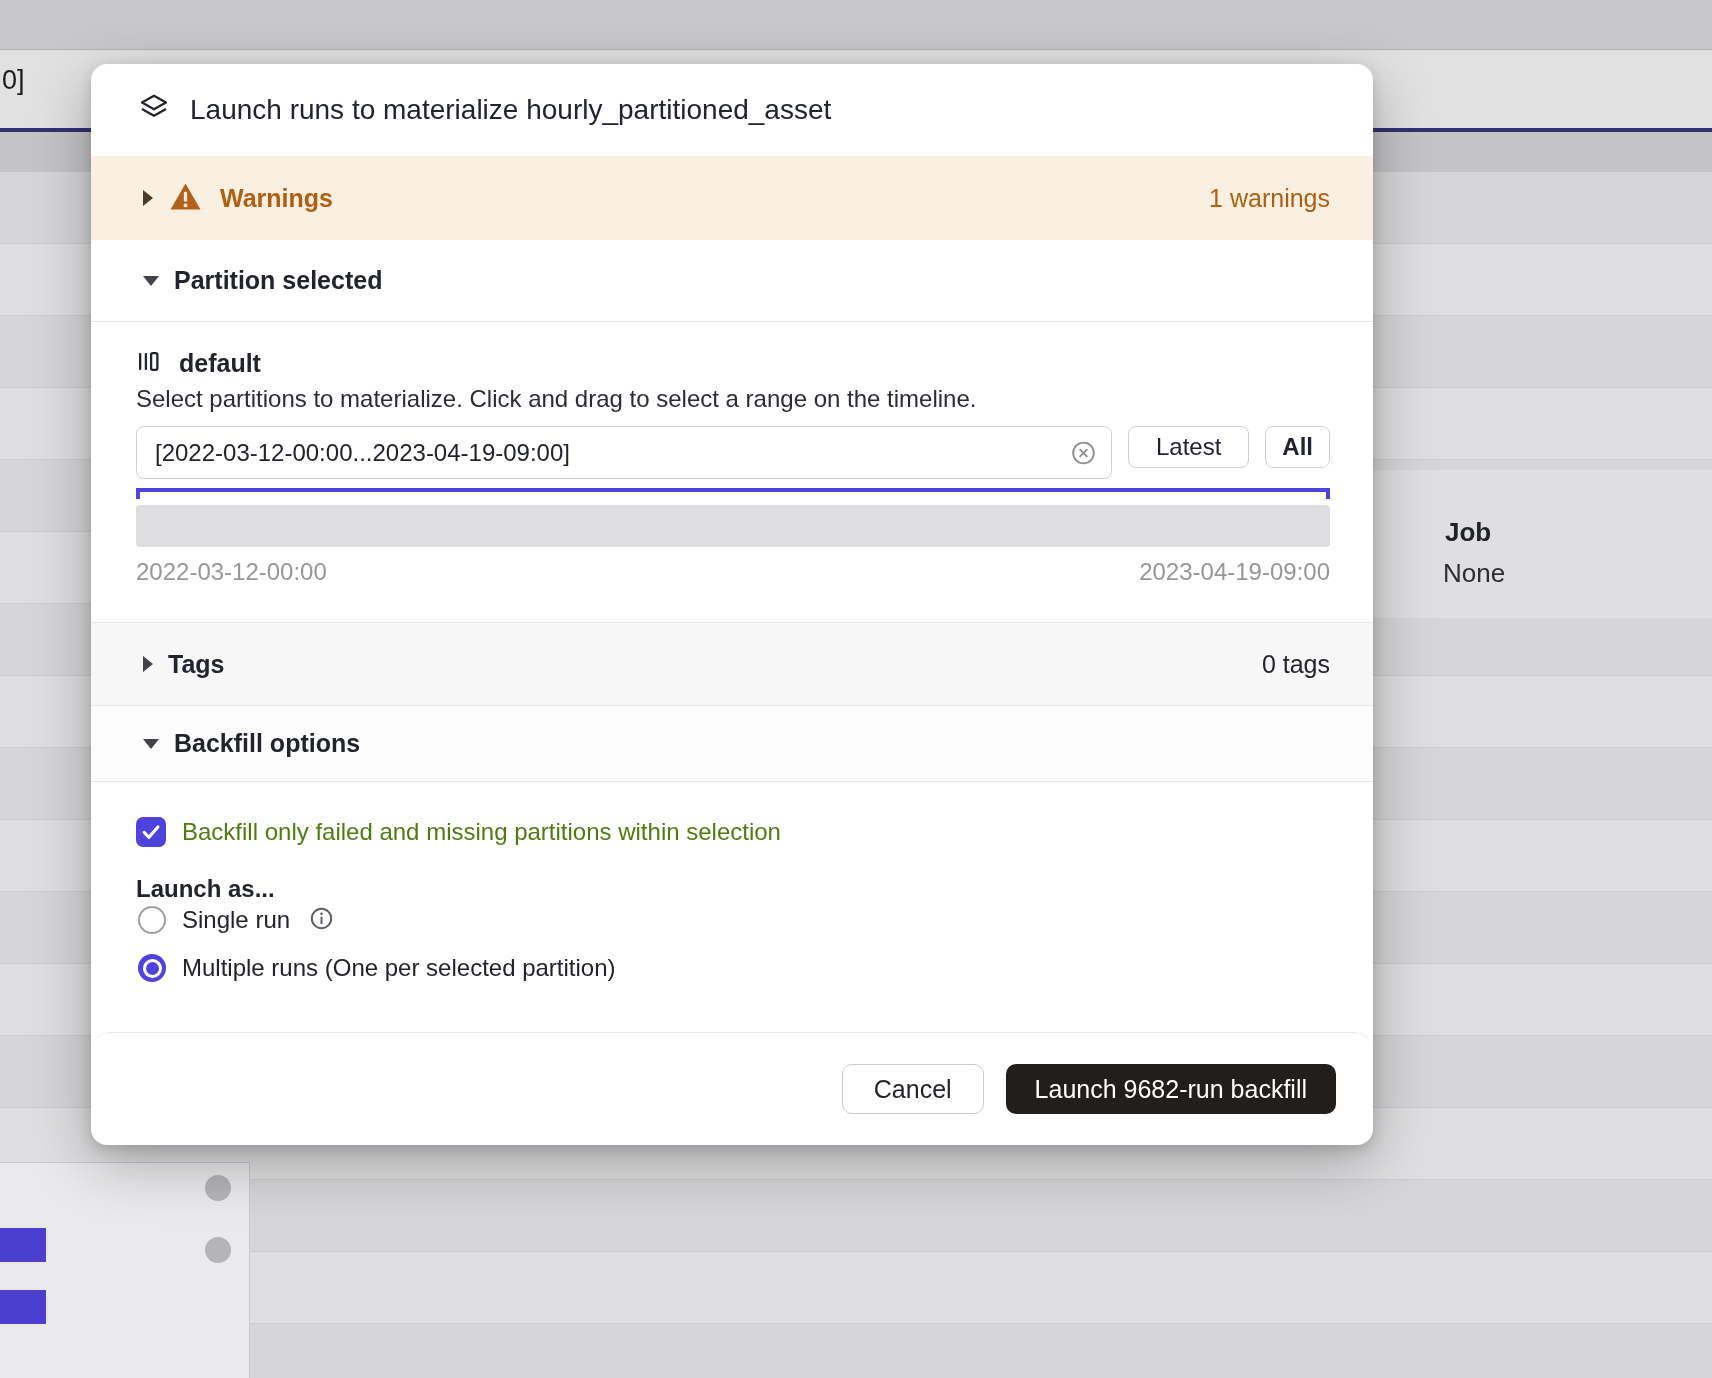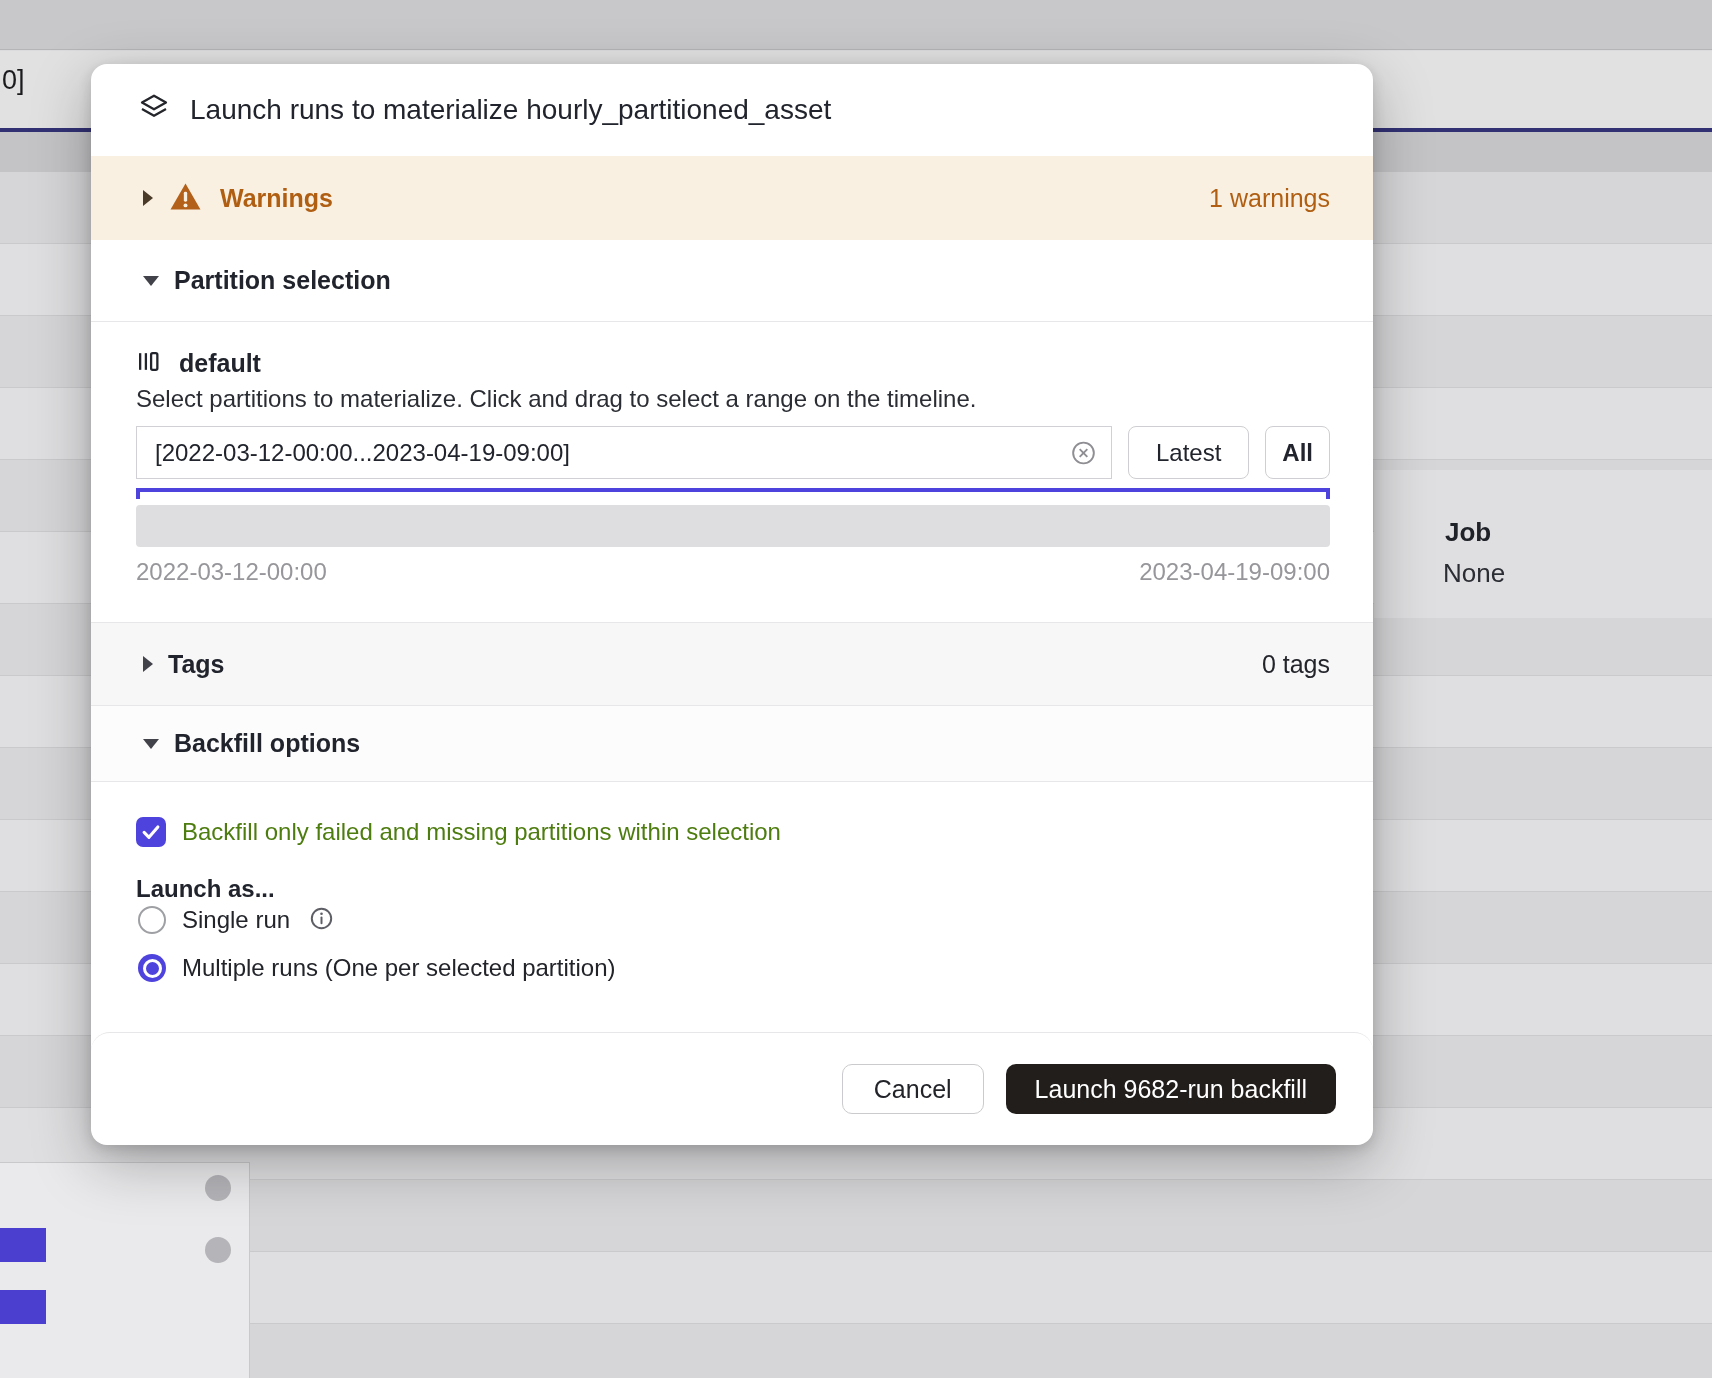--- a/index.html
+++ b/index.html
@@ -68,26 +68,26 @@
   .section-title { font-size:25px; font-weight:700; color:#21242C; }
 
   .partition-body { flex:0 0 auto; height:300px; padding:26px 43px 0 45px; background:#FFFFFF; }
   .dimension-row { display:flex; align-items:center; gap:18px; height:30px; }
   .dimension-name { font-size:25px; font-weight:700; color:#21242C; }
   .instructions { margin-top:6px; font-size:24px; color:#2B2D34; height:30px; line-height:30px; }
 
   .input-row { margin-top:12px; display:flex; gap:16px; height:53px; }
   .range-input-wrap { position:relative; flex:1; }
   .range-input {
-    width:100%; height:53px; border:1.5px solid #D1D1D5; border-radius:0;
+    width:100%; height:53px; border:1.5px solid #D1D1D5; border-radius:8px;
     font-family:inherit; font-size:24px; color:#21242C; padding:0 58px 0 18px; outline:none; background:#fff;
   }
   .clear-icon { position:absolute; right:15px; top:50%; transform:translateY(-50%); width:27px; height:27px; cursor:pointer; display:flex; }
   .btn {
-    height:53px; border:1.5px solid #CFCFD3; border-radius:8px; background:#FFFFFF;
+    height:42px; border:1.5px solid #CFCFD3; border-radius:8px; background:#FFFFFF;
     font-family:inherit; font-size:24px; color:#21242C; cursor:pointer;
   }
   .btn-latest { padding:0 27px; }
   .btn-all { padding:0 16px;font-weight:bold; }
 
   .selection-bracket {
     margin-top:9px; height:11px;
     border-top:4px solid #4F43DD; border-left:4px solid #4F43DD; border-right:4px solid #4F43DD;
   }
   .health-bar { margin-top:6px; height:42px; background:#DEDEE0; border-radius:4px; cursor:pointer; }
@@ -180,21 +180,21 @@
         <rect x="13.4" y="8.5" width="3.2" height="9.5" rx="1.4" fill="#FAF0E1"></rect>
         <circle cx="15" cy="21.6" r="1.9" fill="#FAF0E1"></circle>
       </svg>
     </span>
     <span class="warnings-label">Warnings</span>
     <span class="warnings-count">1 warnings</span>
   </div>
 
   <div class="section-header partition">
     <span class="caret-down"></span>
-    <span class="section-title">Partition selection</span>
+    <span class="section-title">Partition selected</span>
   </div>
 
   <div class="partition-body">
     <div class="dimension-row">
       <span>
         <svg width="25" height="25" viewBox="0 0 24 24" fill="none" stroke="#21242C" stroke-width="2.2">
           <line x1="4" y1="4" x2="4" y2="20"></line>
           <line x1="9.5" y1="4" x2="9.5" y2="20"></line>
           <rect x="14.5" y="4" width="6" height="16" rx="1.5"></rect>
         </svg>

